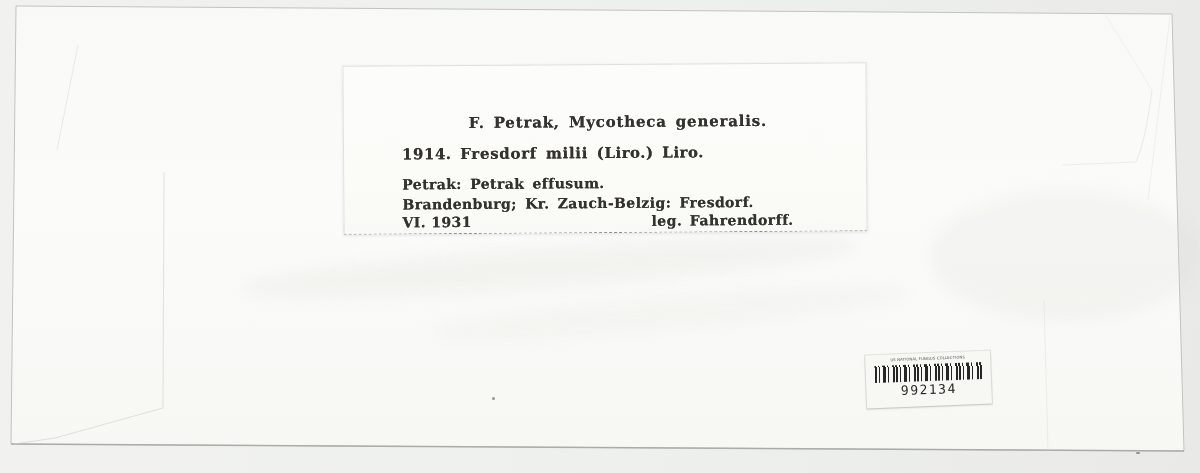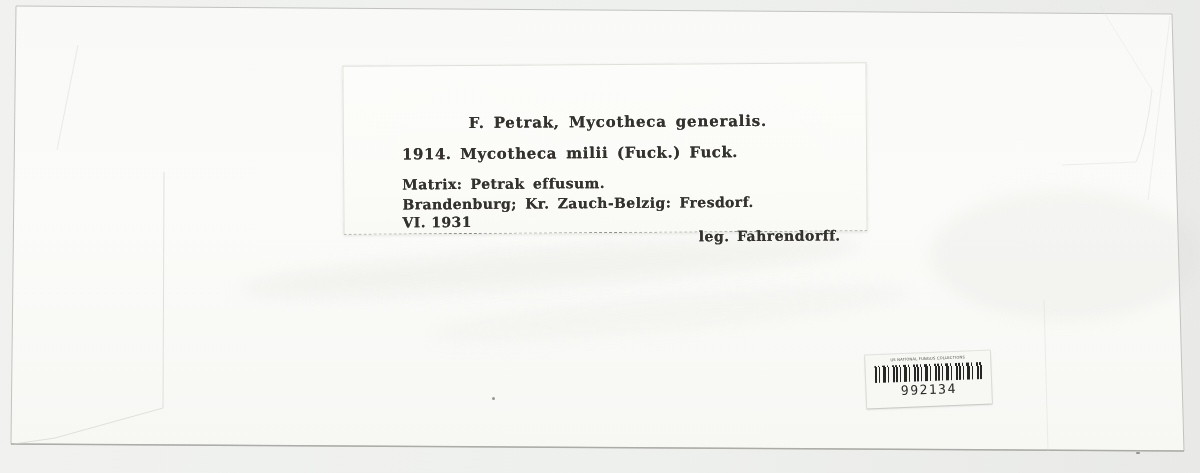--- a/index.html
+++ b/index.html
@@ -33,21 +33,21 @@
   }
   .label .line{position:absolute;white-space:nowrap;
     text-shadow:0 0 .6px rgba(45,43,38,.85);}
   .l1{top:48px;left:0;width:100%;text-align:center;padding-left:26px;box-sizing:border-box;
       font-size:15px;font-weight:700;letter-spacing:.8px;word-spacing:3px;}
   .l2{top:79px;left:58px;font-size:15px;font-weight:700;letter-spacing:.5px;word-spacing:3px;}
   .l2 .species{letter-spacing:.7px;}
   .l3{top:110px;left:58px;font-size:14px;font-weight:700;letter-spacing:.4px;word-spacing:3px;}
   .l4{top:130px;left:58px;font-size:14px;font-weight:700;letter-spacing:.4px;word-spacing:3px;}
   .l5{top:148px;left:58px;right:0;font-size:14px;font-weight:700;letter-spacing:.4px;}
-  .l5 .collector{position:absolute;left:249px;top:16px;letter-spacing:.5px;word-spacing:2px;margin-left:47px;}
+  .l5 .collector{position:absolute;left:249px;top:0;letter-spacing:.5px;word-spacing:2px;}
 
   
   .sticker{
     position:absolute;left:866px;top:353px;width:125px;height:53px;
     background:#f7f7f4;transform:rotate(-2.2deg);
     box-shadow:0 1px 2px rgba(110,110,105,.30), 0 0 0 1px rgba(170,170,164,.25);
     text-align:center;color:#2c2b29;
   }
   .sticker .inst{
     margin-top:3px;font-family:"DejaVu Sans",sans-serif;font-size:6px;color:#4d4c49;
@@ -100,25 +100,25 @@
   <div class="smudge s2"></div>
   <div class="smudge s3"></div>
   <div class="smudge s4"></div>
   <div class="speck sp1"></div>
   <div class="speck sp2"></div>
 
   <div class="label">
     <div class="line l1">F. Petrak, Mycotheca generalis.</div>
     <div class="line l2">
       <span>1914.</span>
-      <span class="species">Mycotheca milii</span>
-      <span>(Fuck.) Fuck.</span>
+      <span class="species">Fresdorf milii</span>
+      <span>(Liro.) Liro.</span>
     </div>
     <div class="line l3">
-      <span>Matrix:</span>
+      <span>Petrak:</span>
       <span>Petrak effusum.</span>
     </div>
     <div class="line l4">Brandenburg; Kr. Zauch-Belzig: Fresdorf.</div>
     <div class="line l5">
       <span>VI. 1931</span>
       <span class="collector">leg. Fahrendorff.</span>
     </div>
   </div>
 
   <div class="sticker">

